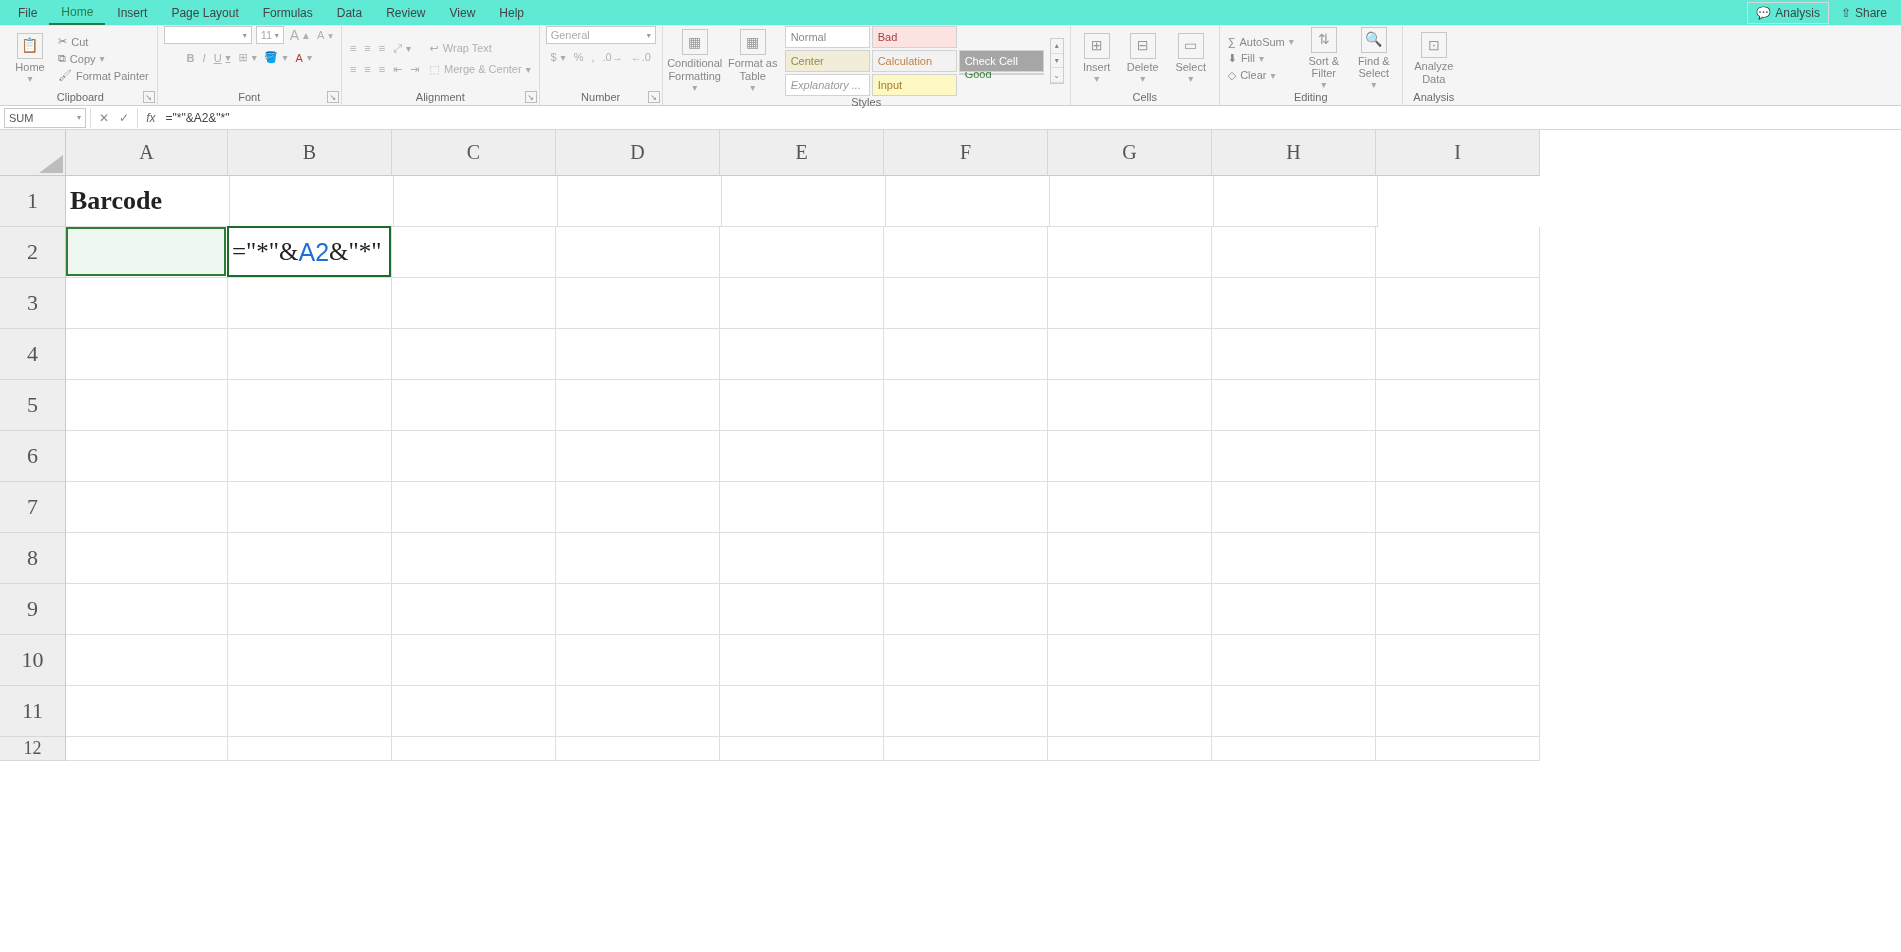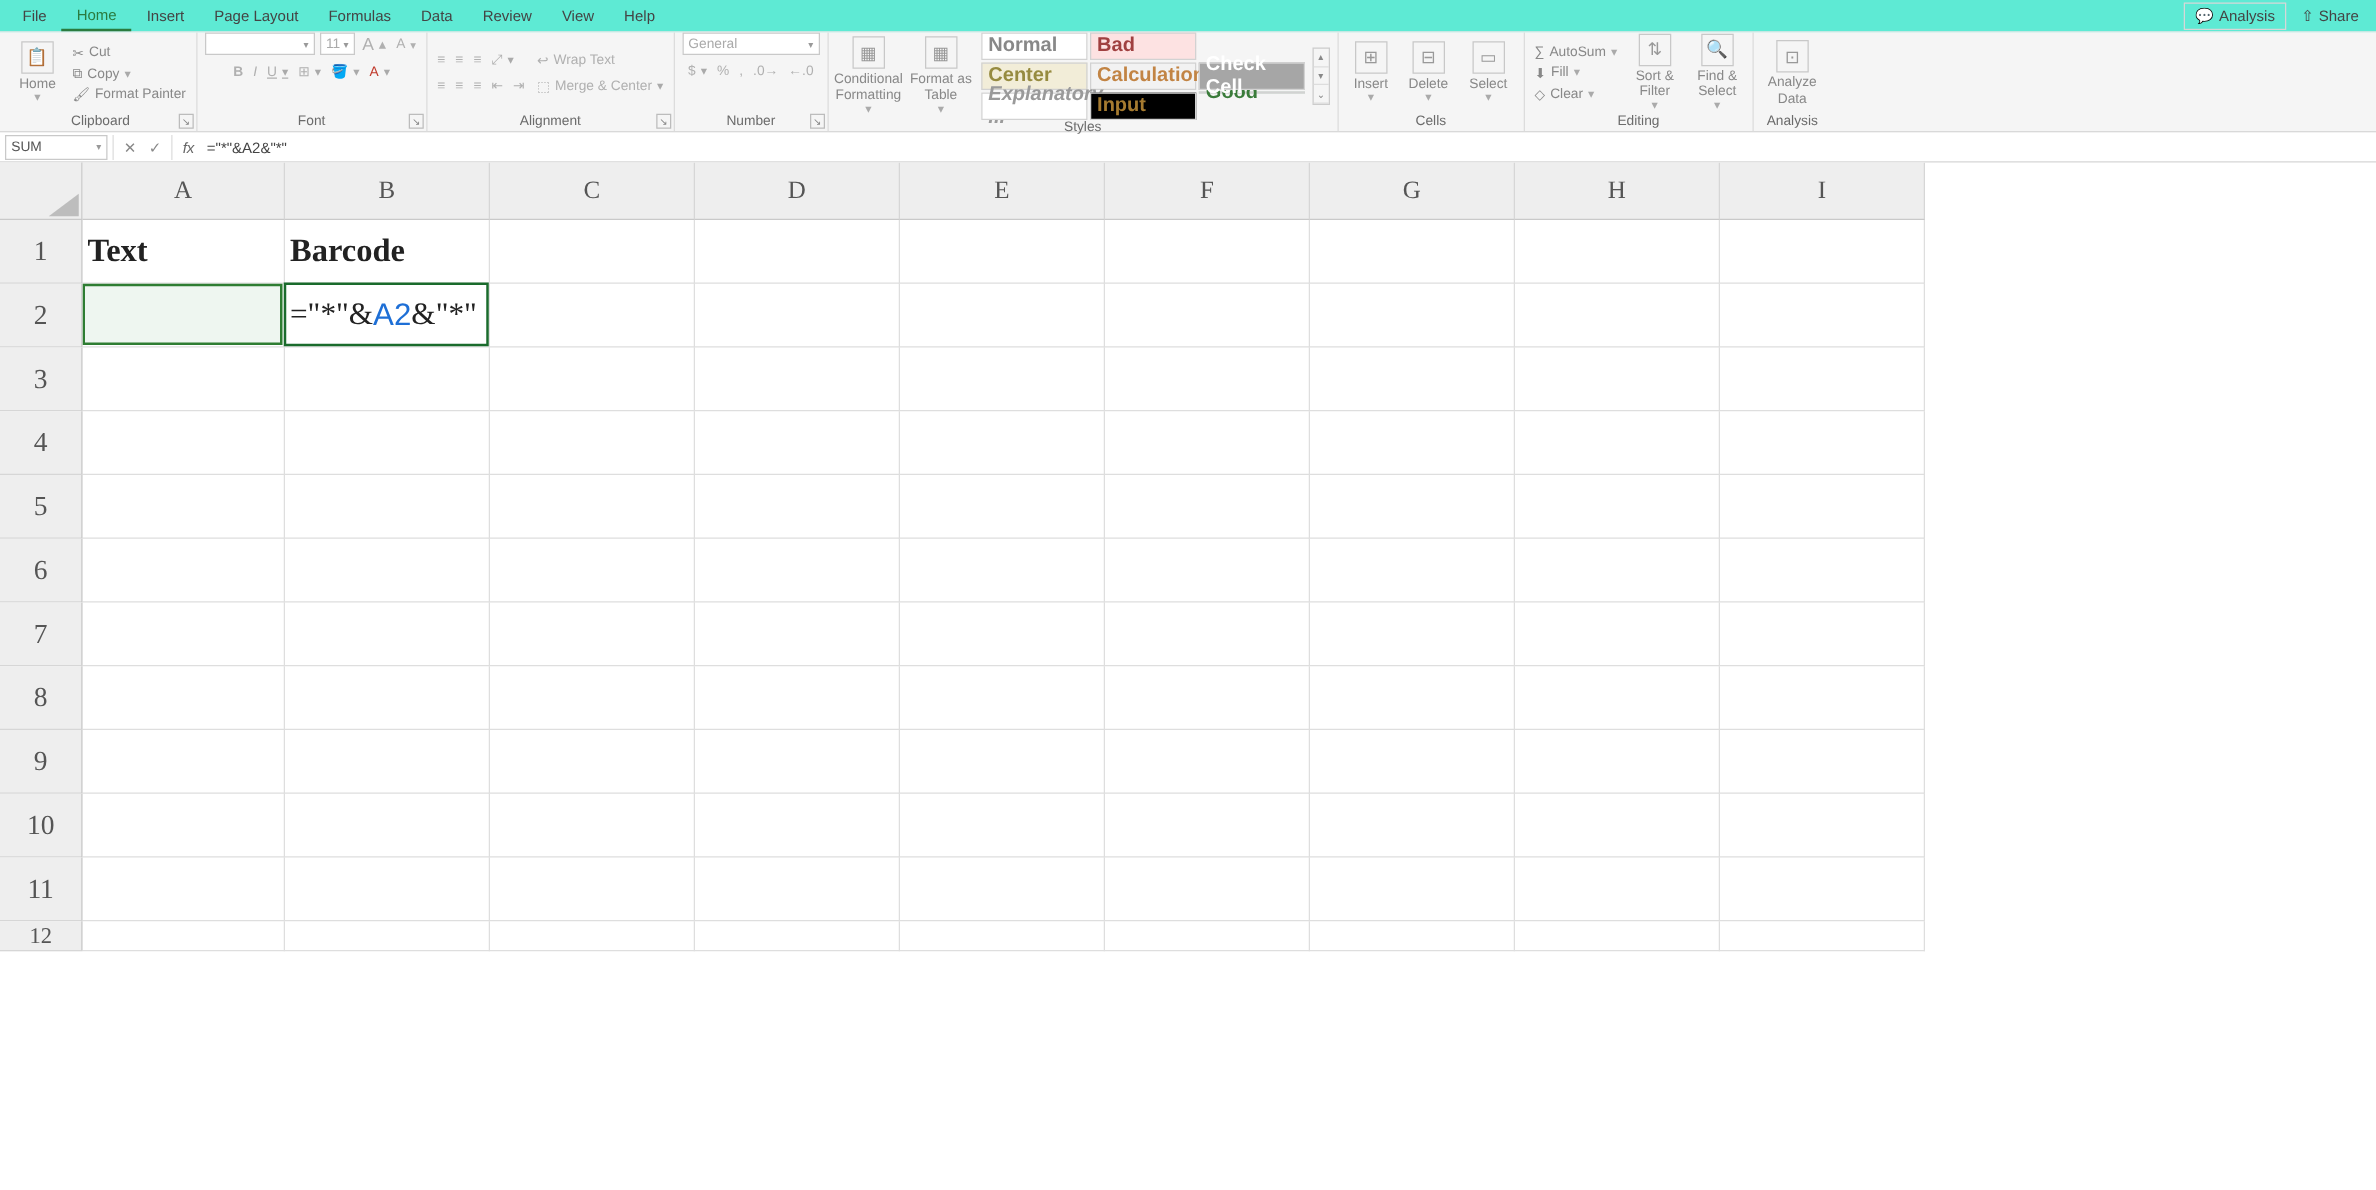--- a/index.html
+++ b/index.html
@@ -15,28 +15,28 @@
 .group-body{flex:1;display:flex;align-items:center;gap:6px;}
 .group-label{text-align:center;font-size:11px;color:#6b6b6b;padding-bottom:2px;position:relative;}
 .dialog-launcher{position:absolute;right:2px;bottom:2px;width:12px;height:12px;border:1px solid #bcbcbc;display:flex;align-items:center;justify-content:center;font-size:8px;color:#888;cursor:pointer;}
 .vstack{display:flex;flex-direction:column;gap:2px;}
 .hstack{display:flex;align-items:center;gap:4px;}
 .btn-sm{display:flex;align-items:center;gap:4px;padding:1px 2px;color:#888;font-size:11px;cursor:pointer;white-space:nowrap;}
 .btn-sm.disabled{color:#b0b0b0;}
 .big-btn{display:flex;flex-direction:column;align-items:center;justify-content:center;width:52px;color:#888;font-size:11px;text-align:center;cursor:pointer;line-height:1.1;}
 .big-btn .ico{width:26px;height:26px;border:1px solid #c8c8c8;margin-bottom:2px;display:flex;align-items:center;justify-content:center;font-size:14px;color:#999;}
 .style-gallery{display:grid;grid-template-columns:repeat(3,85px);grid-auto-rows:22px;gap:2px;}
-.swatch{border:1px solid #d2d2d2;background:#fff;font-size:16px;padding:0 5px;display:flex;align-items:center;color:#888;cursor:pointer;font-weight:bold;}
+.swatch{border:1px solid #d2d2d2;background:#fff;font-size:11px;padding:0 5px;display:flex;align-items:center;color:#888;cursor:pointer;}
 .swatch.bad{background:#fde2e2;color:#a04040;}
 .swatch.good{background:#e2f3e3;color:#3a7c3a;margin-top:47px;}
 .swatch.neutral{background:#f2edd8;color:#968b40;}
 .swatch.calc{background:#f2f2f2;color:#c28444;}
 .swatch.check{background:#a6a6a6;color:#fff;}
 .swatch.expl{font-style:italic;color:#9a9a9a;}
-.swatch.input{background:#000000;color:#a67b30;text-align:center;}
+.swatch.input{background:#fef9c3;color:#a67b30;text-align:center;}
 .gallery-spin{display:flex;flex-direction:column;width:14px;height:46px;border:1px solid #ccc;}
 .gallery-spin div{flex:1;display:flex;align-items:center;justify-content:center;font-size:8px;color:#888;cursor:pointer;border-bottom:1px solid #ddd;}
 .input-box{border:1px solid #c9c9c9;background:#fff;height:18px;width:88px;font-size:11px;color:#aaa;padding:0 4px;display:flex;align-items:center;justify-content:space-between;}
 .font-sz{width:28px;}
 .dd{font-size:8px;color:#999;}
 .formula-row{display:flex;align-items:center;height:24px;border-bottom:1px solid #d6d6d6;background:#fff;}
 .namebox{width:82px;height:20px;border:1px solid #c9c9c9;margin:0 4px;display:flex;align-items:center;justify-content:space-between;padding:0 4px;font-size:11px;color:#555;}
 .fx-btns{display:flex;align-items:center;gap:10px;padding:0 8px;border-left:1px solid #ddd;border-right:1px solid #ddd;height:20px;}
 .fx-btns span{font-size:12px;color:#888;cursor:pointer;}
 .fx-label{font-style:italic;font-size:12px;color:#666;padding:0 8px;}
@@ -324,21 +324,20 @@
         <div class="ch" style="width: 164px;">C</div>
         <div class="ch" style="width: 164px;">D</div>
         <div class="ch" style="width: 164px;">E</div>
         <div class="ch" style="width: 164px;">F</div>
         <div class="ch" style="width: 164px;">G</div>
         <div class="ch" style="width: 164px;">H</div>
         <div class="ch" style="width: 164px;">I</div>
       </div>
     <div class="cells-wrap" id="cells">
         <div class="row">
-          <div class="cell" style="width: 162px; height: 51px;">Text</div>
           <div class="cell" style="width: 164px; height: 51px;">Barcode</div>
           <div class="cell" style="width: 164px; height: 51px;"></div>
           <div class="cell" style="width: 164px; height: 51px;"></div>
           <div class="cell" style="width: 164px; height: 51px;"></div>
           <div class="cell" style="width: 164px; height: 51px;"></div>
           <div class="cell" style="width: 164px; height: 51px;"></div>
           <div class="cell" style="width: 164px; height: 51px;"></div>
           <div class="cell" style="width: 164px; height: 51px;"></div>
         </div>
         <div class="row">

